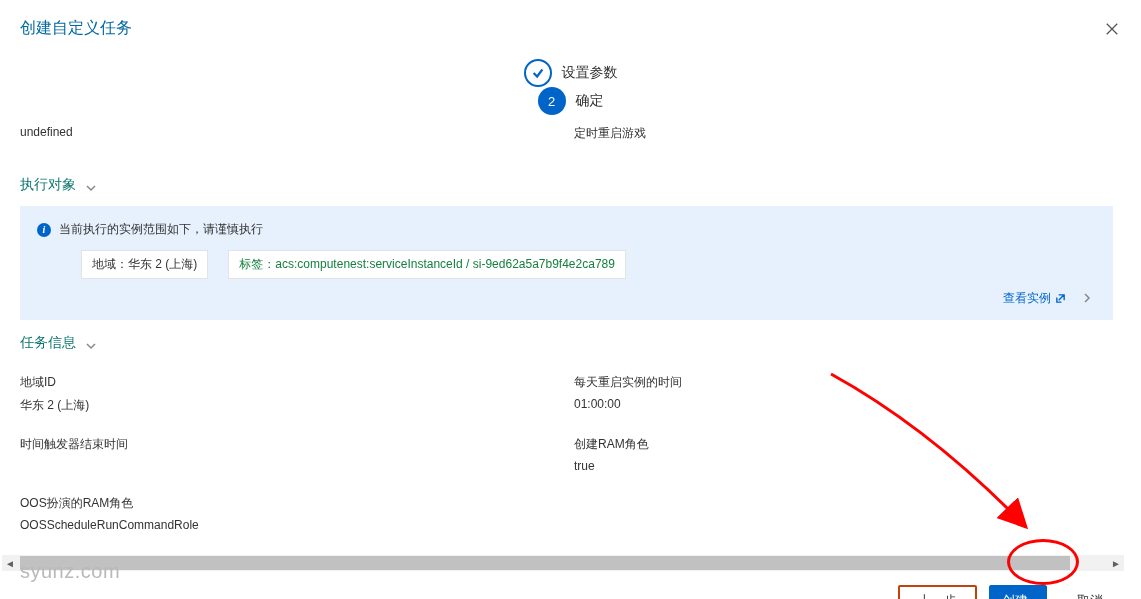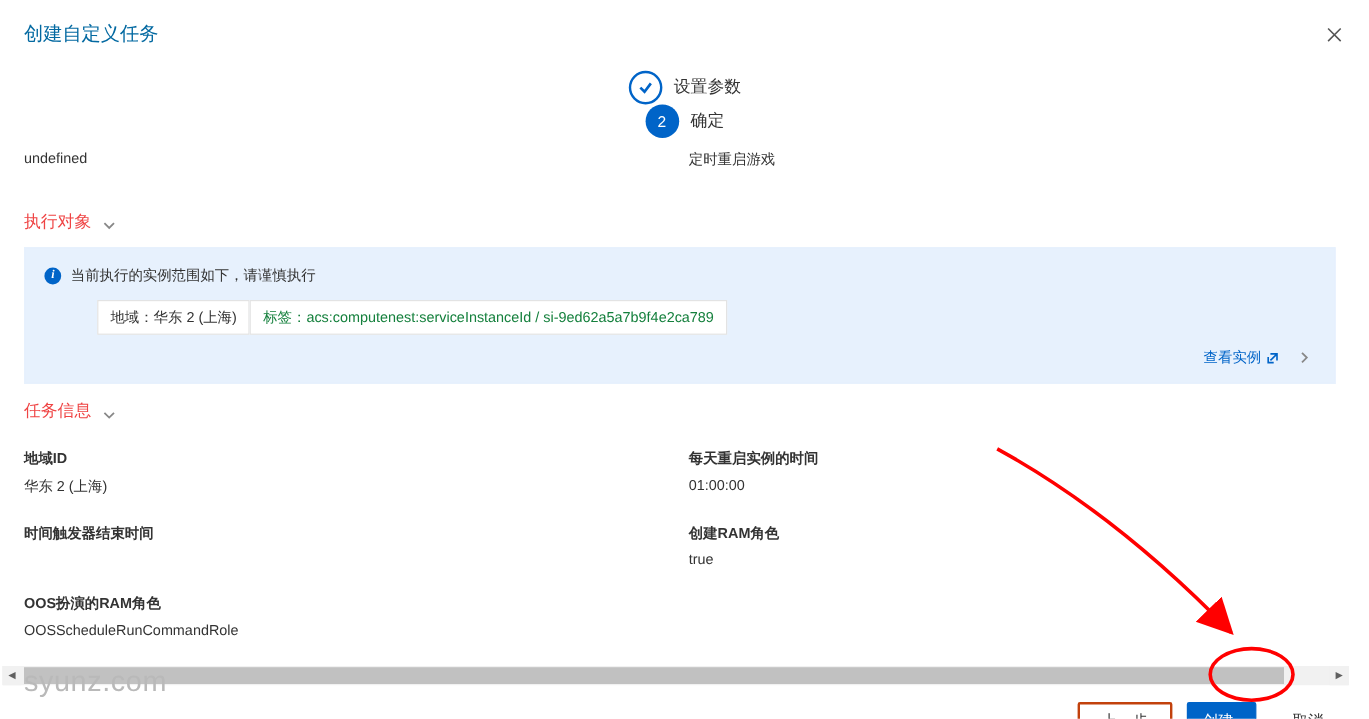--- a/index.html
+++ b/index.html
@@ -63,21 +63,21 @@
   .sub-row {
     display: flex;
     padding: 4px 12px 20px 0;
     font-size: 12px; color: #333;
   }
   .sub-left { width: 554px; }
   .sub-right { flex:1; }
 
   .section-header {
     display: flex; align-items: center; gap: 10px;
-    font-size: 14px; color: #ef4444; margin: 14px 0 12px 0;
+    font-size: 14px; color: #0f766e; margin: 14px 0 12px 0;
   }
   .chev {
     width: 10px; height: 10px;
     display:inline-block;
   }
   .chev svg { stroke: #888; stroke-width:1.5; fill:none; }
 
   
   .info-box {
     background: #e7f1fd;
@@ -89,21 +89,21 @@
   .info-top {
     display: flex; align-items: center; gap: 8px; margin-bottom: 12px;
     color: #333;
   }
   .info-icon {
     width: 14px; height: 14px; border-radius:50%;
     background:#0064c8; color:#fff; font-size:10px; font-weight:bold;
     display:flex; align-items:center; justify-content:center;
     font-style: italic; font-family: Georgia, serif;
   }
-  .tag-row { display:flex; align-items:center; padding-left: 44px; }
+  .tag-row { display:flex; gap: 20px; align-items:center; padding-left: 44px; }
   .tag {
     background:#fff; border:1px solid #e3e3e3; padding: 5px 10px;
     font-size:12px; color:#333;
   }
   .tag .link { color:#15803d; }
   .view-instances {
     position:absolute; right: 20px; bottom: 12px;
     color:#0064c8; font-size:12px; display:flex; align-items:center; gap:4px;
     cursor:pointer;
   }
@@ -112,21 +112,21 @@
   .chev-right { margin-left: 12px; }
   .chev-right svg { stroke:#888; stroke-width:1.5; fill:none; }
 
   
   .info-grid {
     display: grid;
     grid-template-columns: 554px 1fr;
     row-gap: 22px;
     padding: 10px 28px 20px 0;
   }
-  .info-item .label { font-size:12px; color:#333; margin-bottom:6px;font-weight:bold; }
+  .info-item .label { font-size:12px; color:#333; margin-bottom:6px; }
   .info-item .value { font-size:12px; color:#333; }
 
   
   .hscroll-track {
     position: relative;
     height: 16px;
     background: #f1f1f1;
     margin: 0 17px 0 2px;
   }
   .hscroll-thumb {
@@ -167,21 +167,21 @@
   .red-arrow {
     position:absolute;
     right: 90px; bottom: 60px;
     width: 230px; height: 170px;
     pointer-events:none;
   }
 
   
   .watermark {
     position:absolute; left: 20px; bottom: 16px;
-    font-size: 24px; color:#b9b9b9; letter-spacing:0.5px;
+    font-size: 20px; color:#b9b9b9; letter-spacing:0.5px;
     font-family: Arial, sans-serif;
   }
 
   
   .scroll-area::-webkit-scrollbar { width: 17px; }
   .scroll-area::-webkit-scrollbar-track { background:#f1f1f1; }
   .scroll-area::-webkit-scrollbar-thumb { background:#c1c1c1; }
   .scroll-area::-webkit-scrollbar-button {
     background:#f1f1f1; height:16px; display:block;
   }

